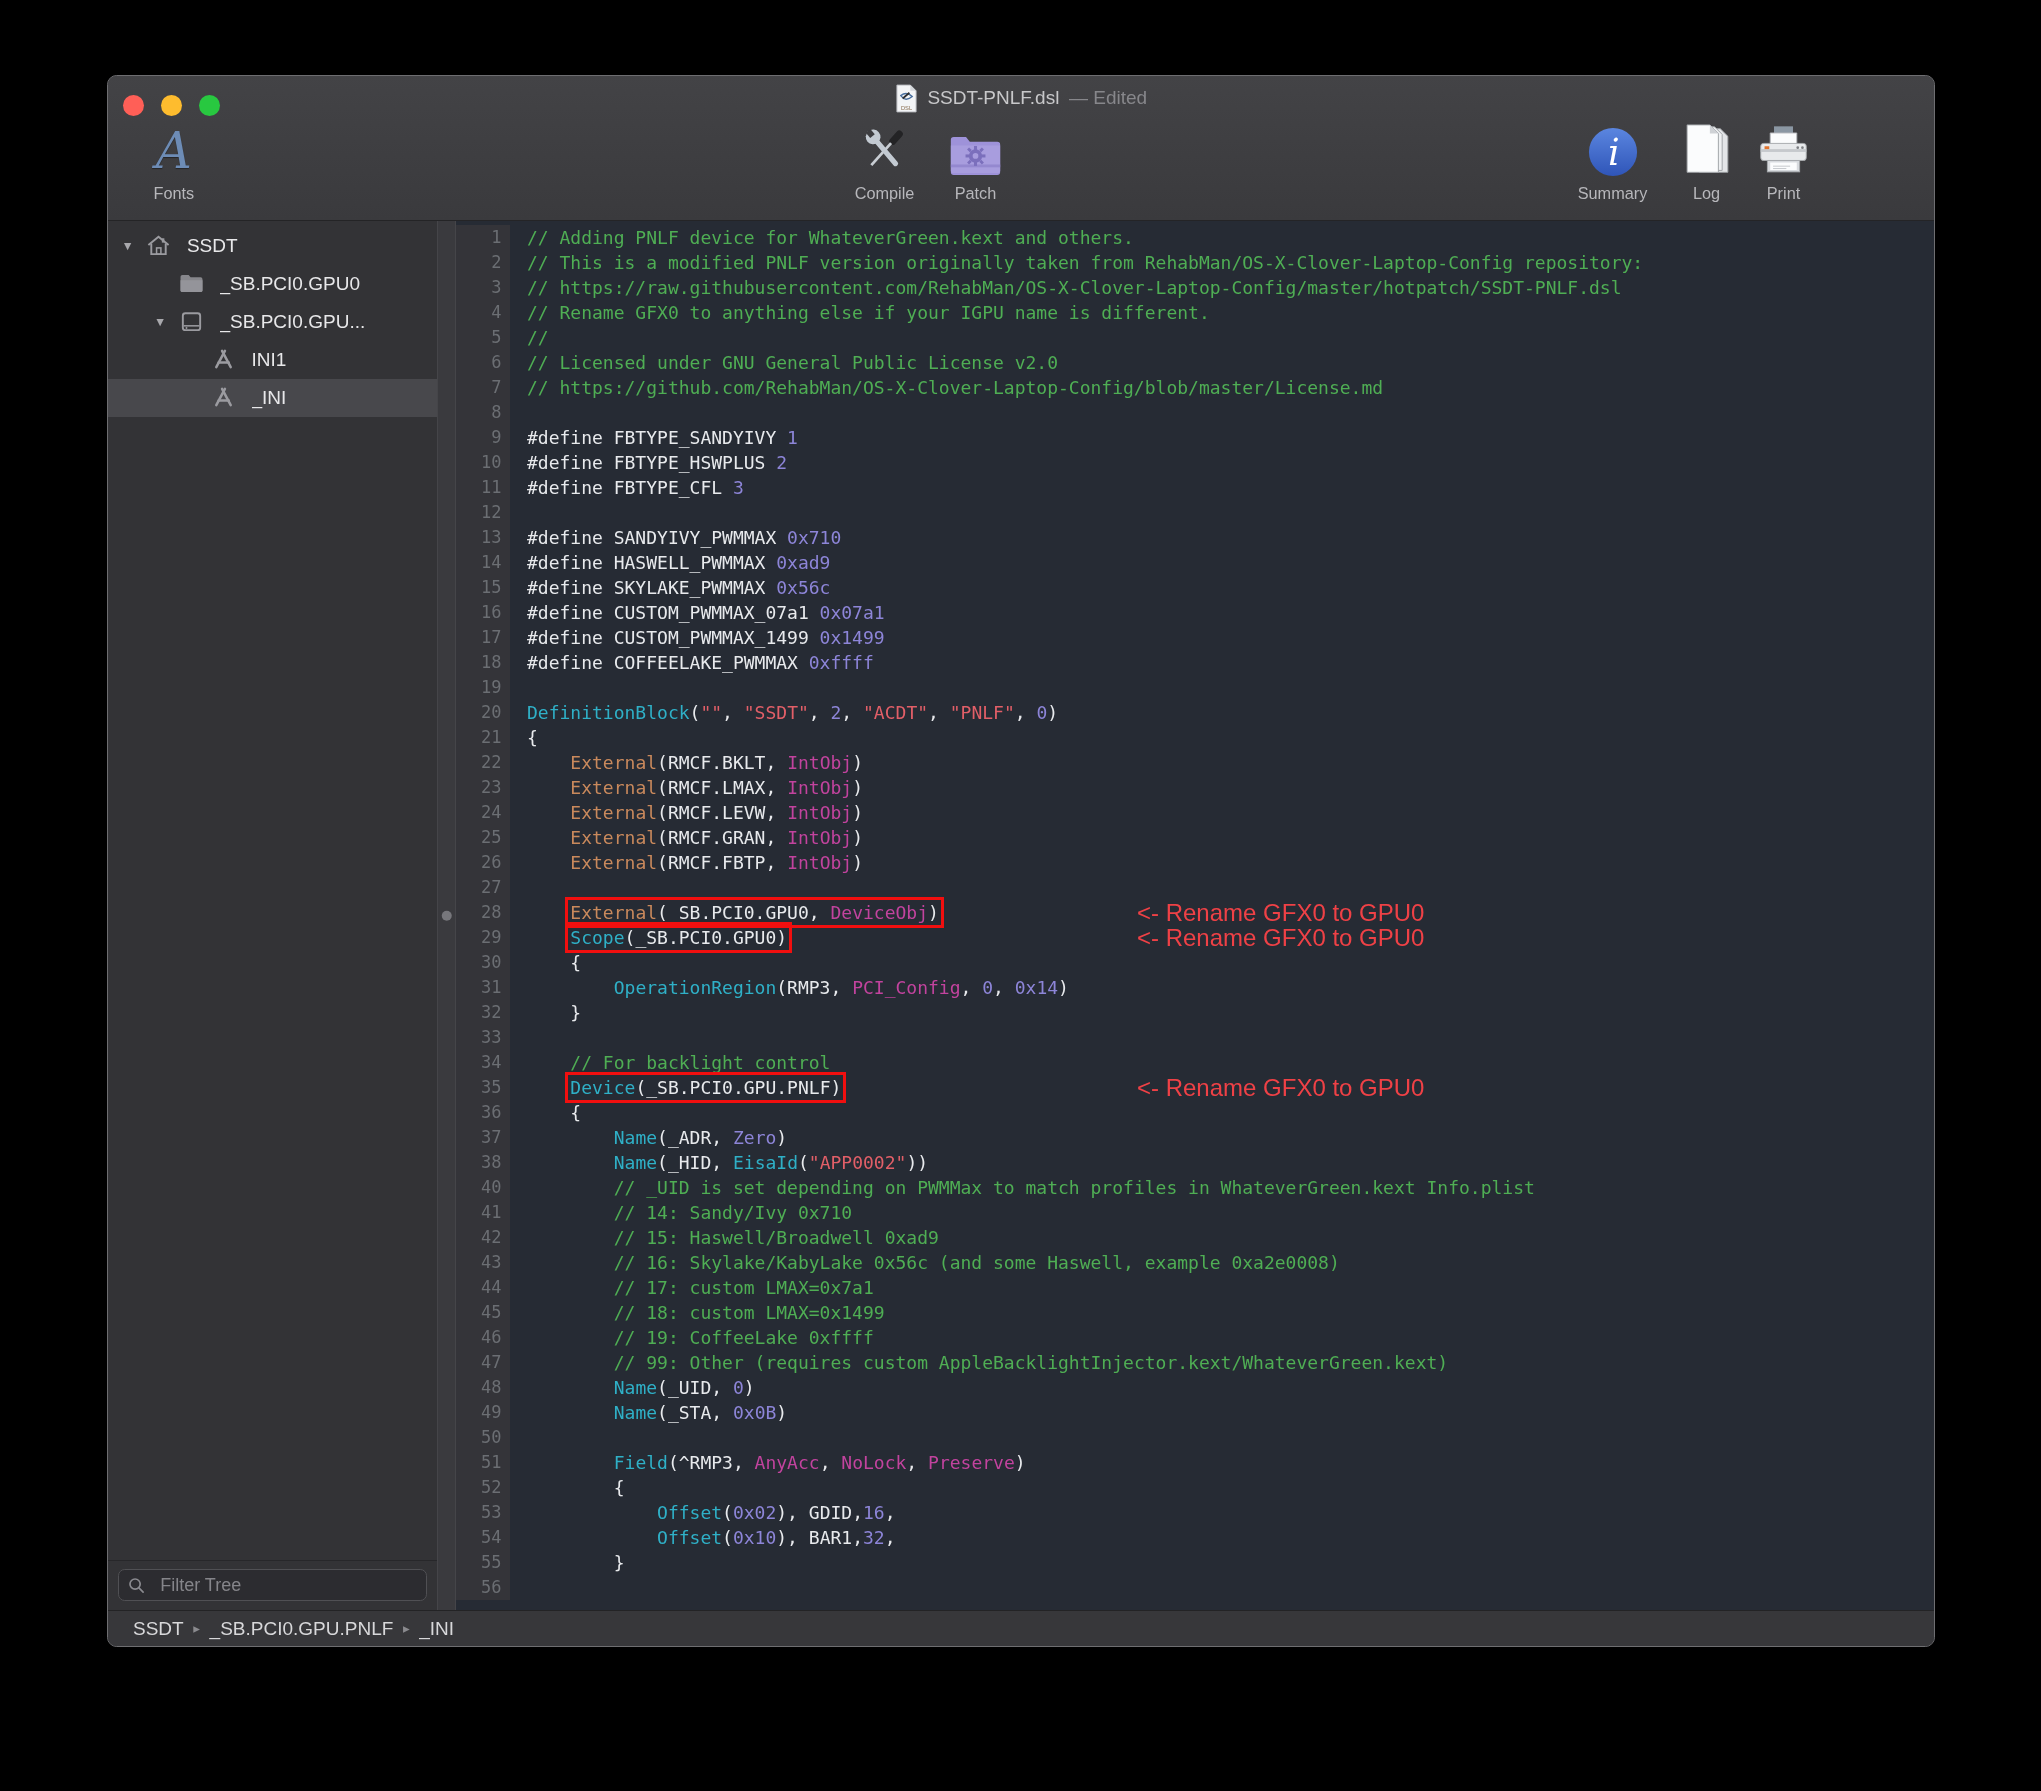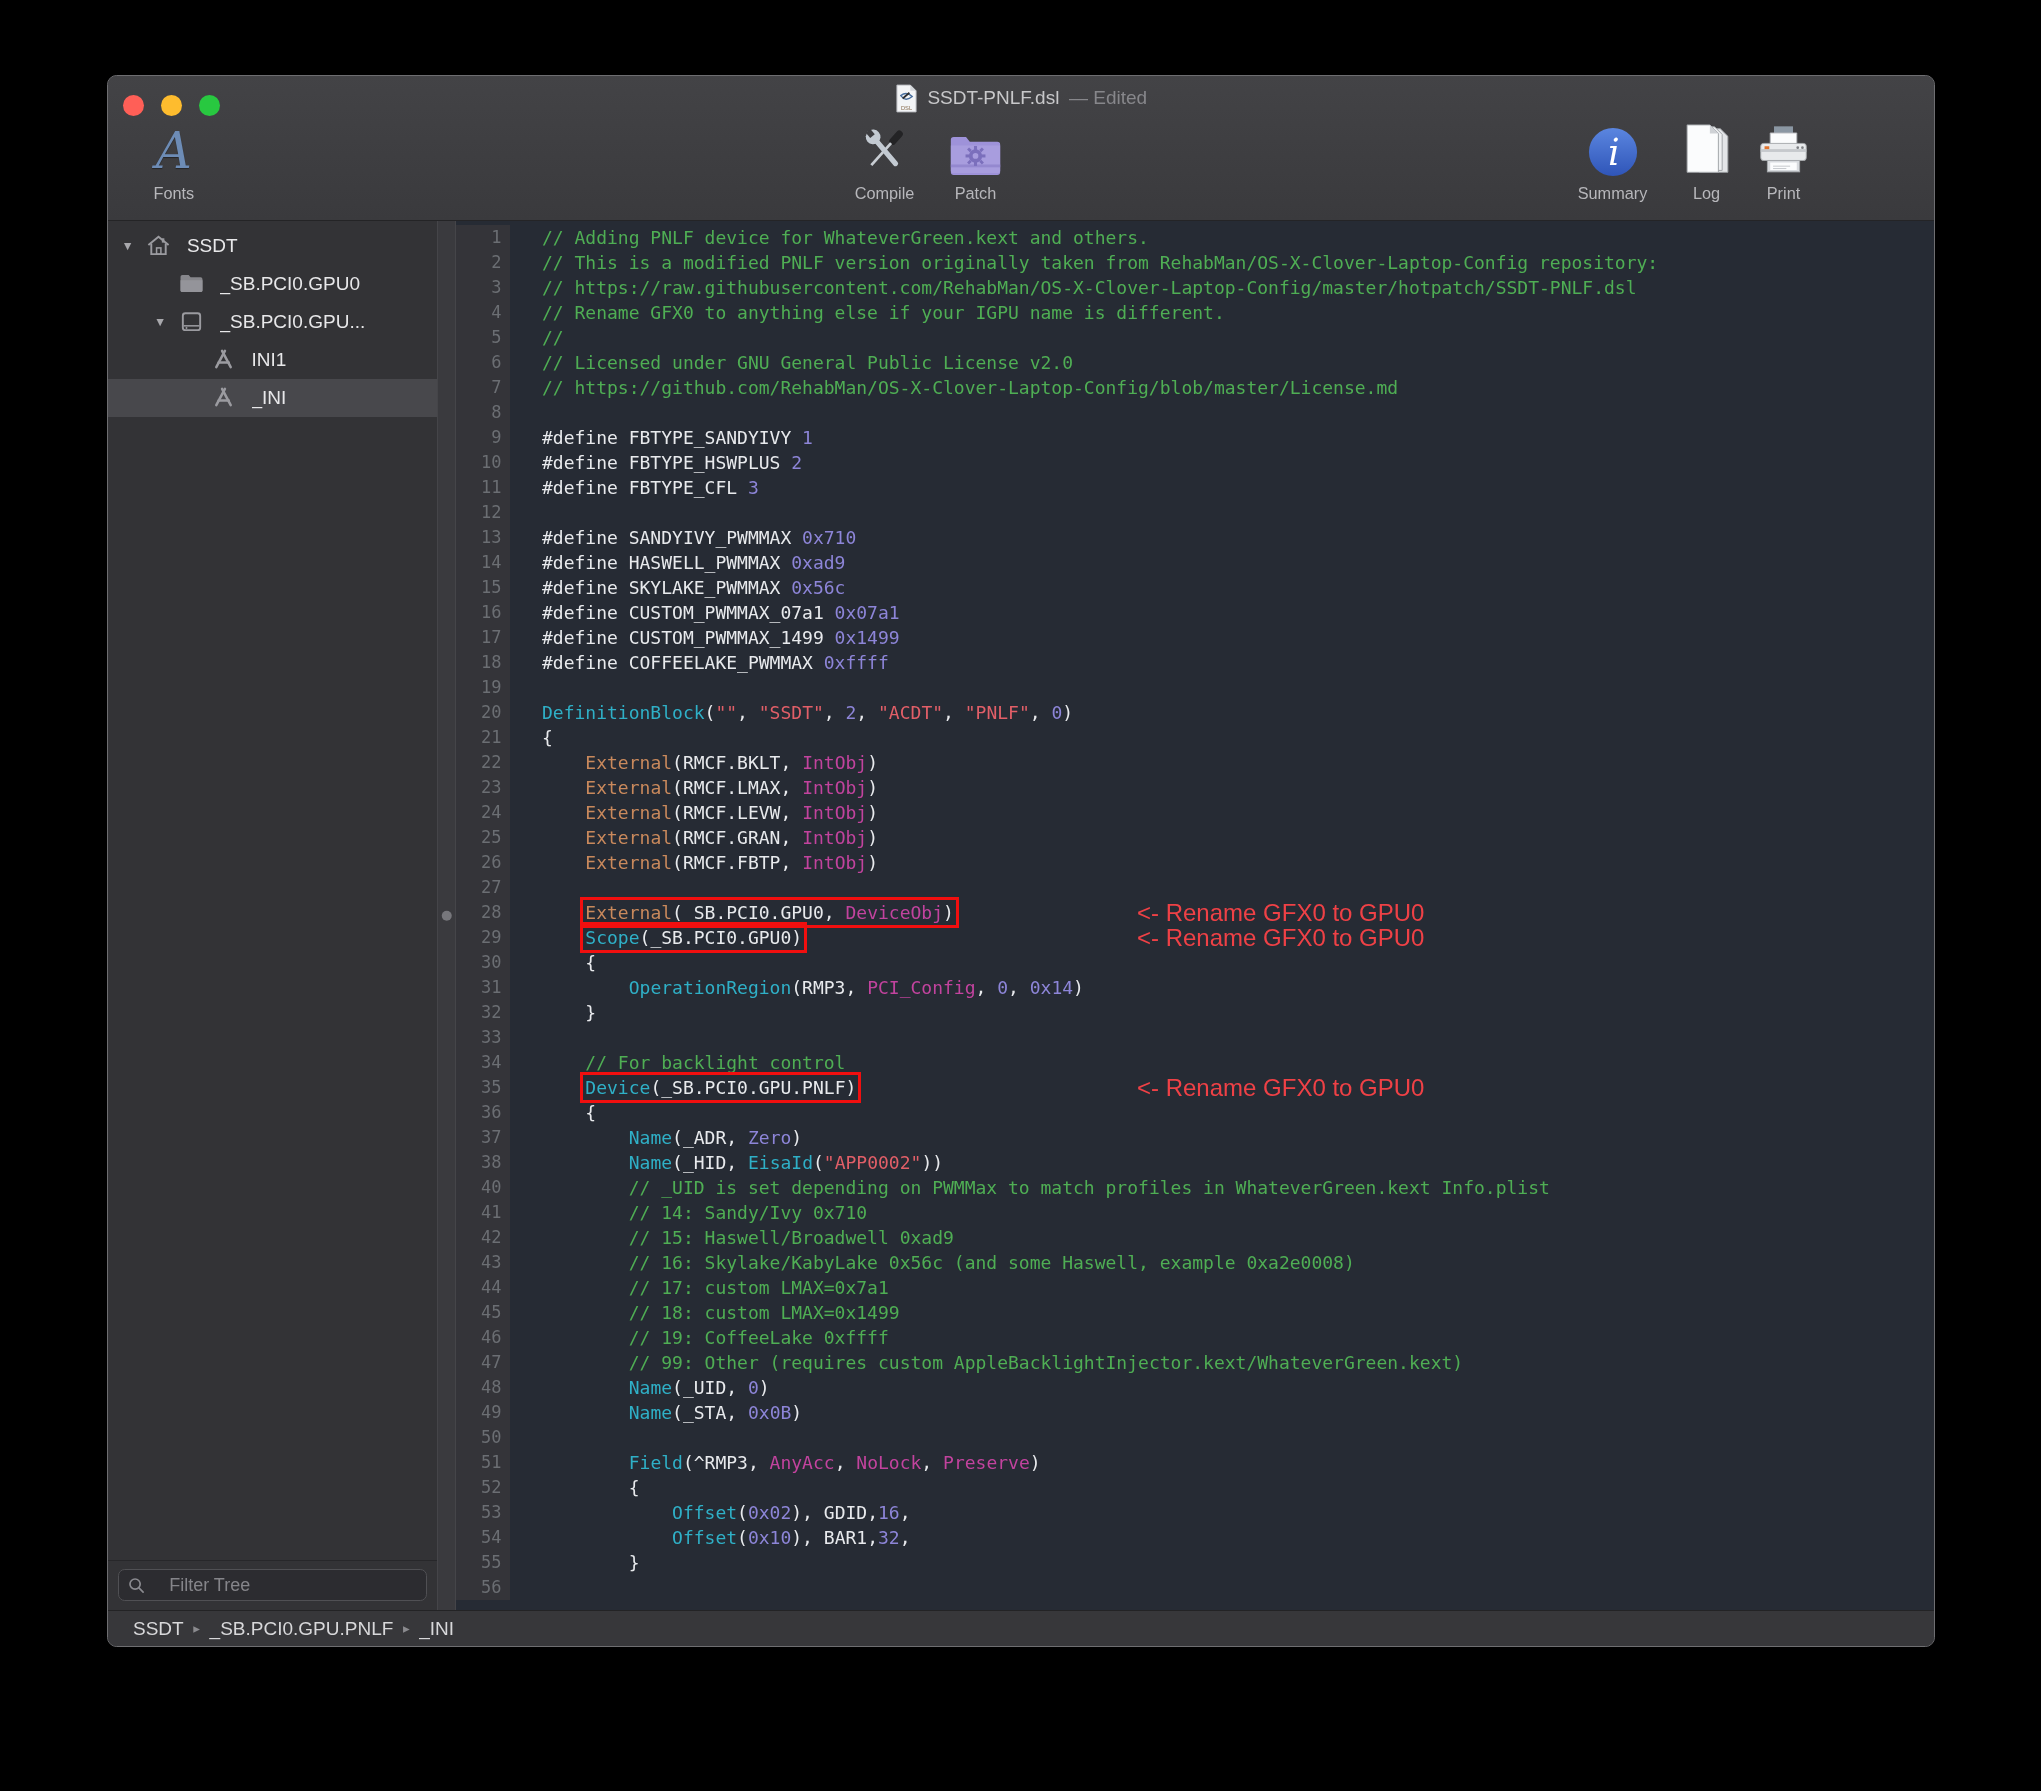--- a/index.html
+++ b/index.html
@@ -34,37 +34,37 @@
   .sidebar{width:329px;background:#333336;display:flex;flex-direction:column;position:relative;}
   .tree{padding-top:5.7px;flex:1;overflow:hidden;}
   .tree-row{height:38px;display:flex;align-items:center;color:#e8e8ea;font-size:19px;}
   .tree-row.selected{background:#48484c;}
   .tri{width:25px;color:#a8a8ac;font-size:12.4px;flex:none;}
   .tree-ic{width:29px;height:25px;margin-right:11.5px;flex:none;display:flex;align-items:center;}
   .tree-label{white-space:nowrap;overflow:hidden;text-overflow:ellipsis;}
 
   .filterbox{flex:none;border-top:1px solid #27272a;padding:7.6px 9.6px 8.6px 9.6px;}
   .filter-field{height:32.5px;border:1px solid #505054;border-radius:6.7px;background:#2c2c30;
-    display:flex;align-items:center;padding:0 9.6px;gap:22px;}
+    display:flex;align-items:center;padding:0 9.6px;gap:13px;}
   .filter-field input{background:transparent;border:none;outline:none;color:#cfcfd2;
     font-size:18px;width:100%;font-family:"Liberation Sans",sans-serif;}
   .filter-field input::placeholder{color:#85858a;}
 
   .divider{width:19px;background:#3a3a3e;border-left:1px solid #454549;
     border-right:1px solid #454549;position:relative;flex:none;cursor:col-resize;}
   .divider .dot{position:absolute;left:50%;top:50%;transform:translate(-50%,-50%);
     width:10.5px;height:10.5px;border-radius:50%;background:#77777c;}
 
   
   .editor{flex:1;background:#262b34;overflow:hidden;padding-top:3.8px;
     font-family:"DejaVu Sans Mono",monospace;font-size:18px;}
   .cl{display:flex;height:25px;line-height:25px;position:relative;}
   .ln{width:54px;flex:none;background:#343439;color:#6b6e73;text-align:right;
     padding-right:8.6px;font-size:17px;}
-  .code{white-space:pre;padding-left:32px;}
+  .code{white-space:pre;padding-left:17px;}
   .redbox{outline:3.8px solid var(--c-box);outline-offset:2.9px;margin-top:40px;}
   .annot{position:absolute;left:681px;top:0;color:var(--c-annot);
     font-family:"Liberation Sans",sans-serif;font-size:24px;white-space:nowrap;}
 
   .tk-p{color:var(--c-pln);} .tk-c{color:var(--c-com);} .tk-n{color:var(--c-num);}
   .tk-f{color:var(--c-fn);}  .tk-e{color:var(--c-ext);} .tk-t{color:var(--c-typ);}
   .tk-s{color:var(--c-str);}
 
   
   .statusbar{height:36px;flex:none;background:#37373a;border-top:1px solid #232325;

